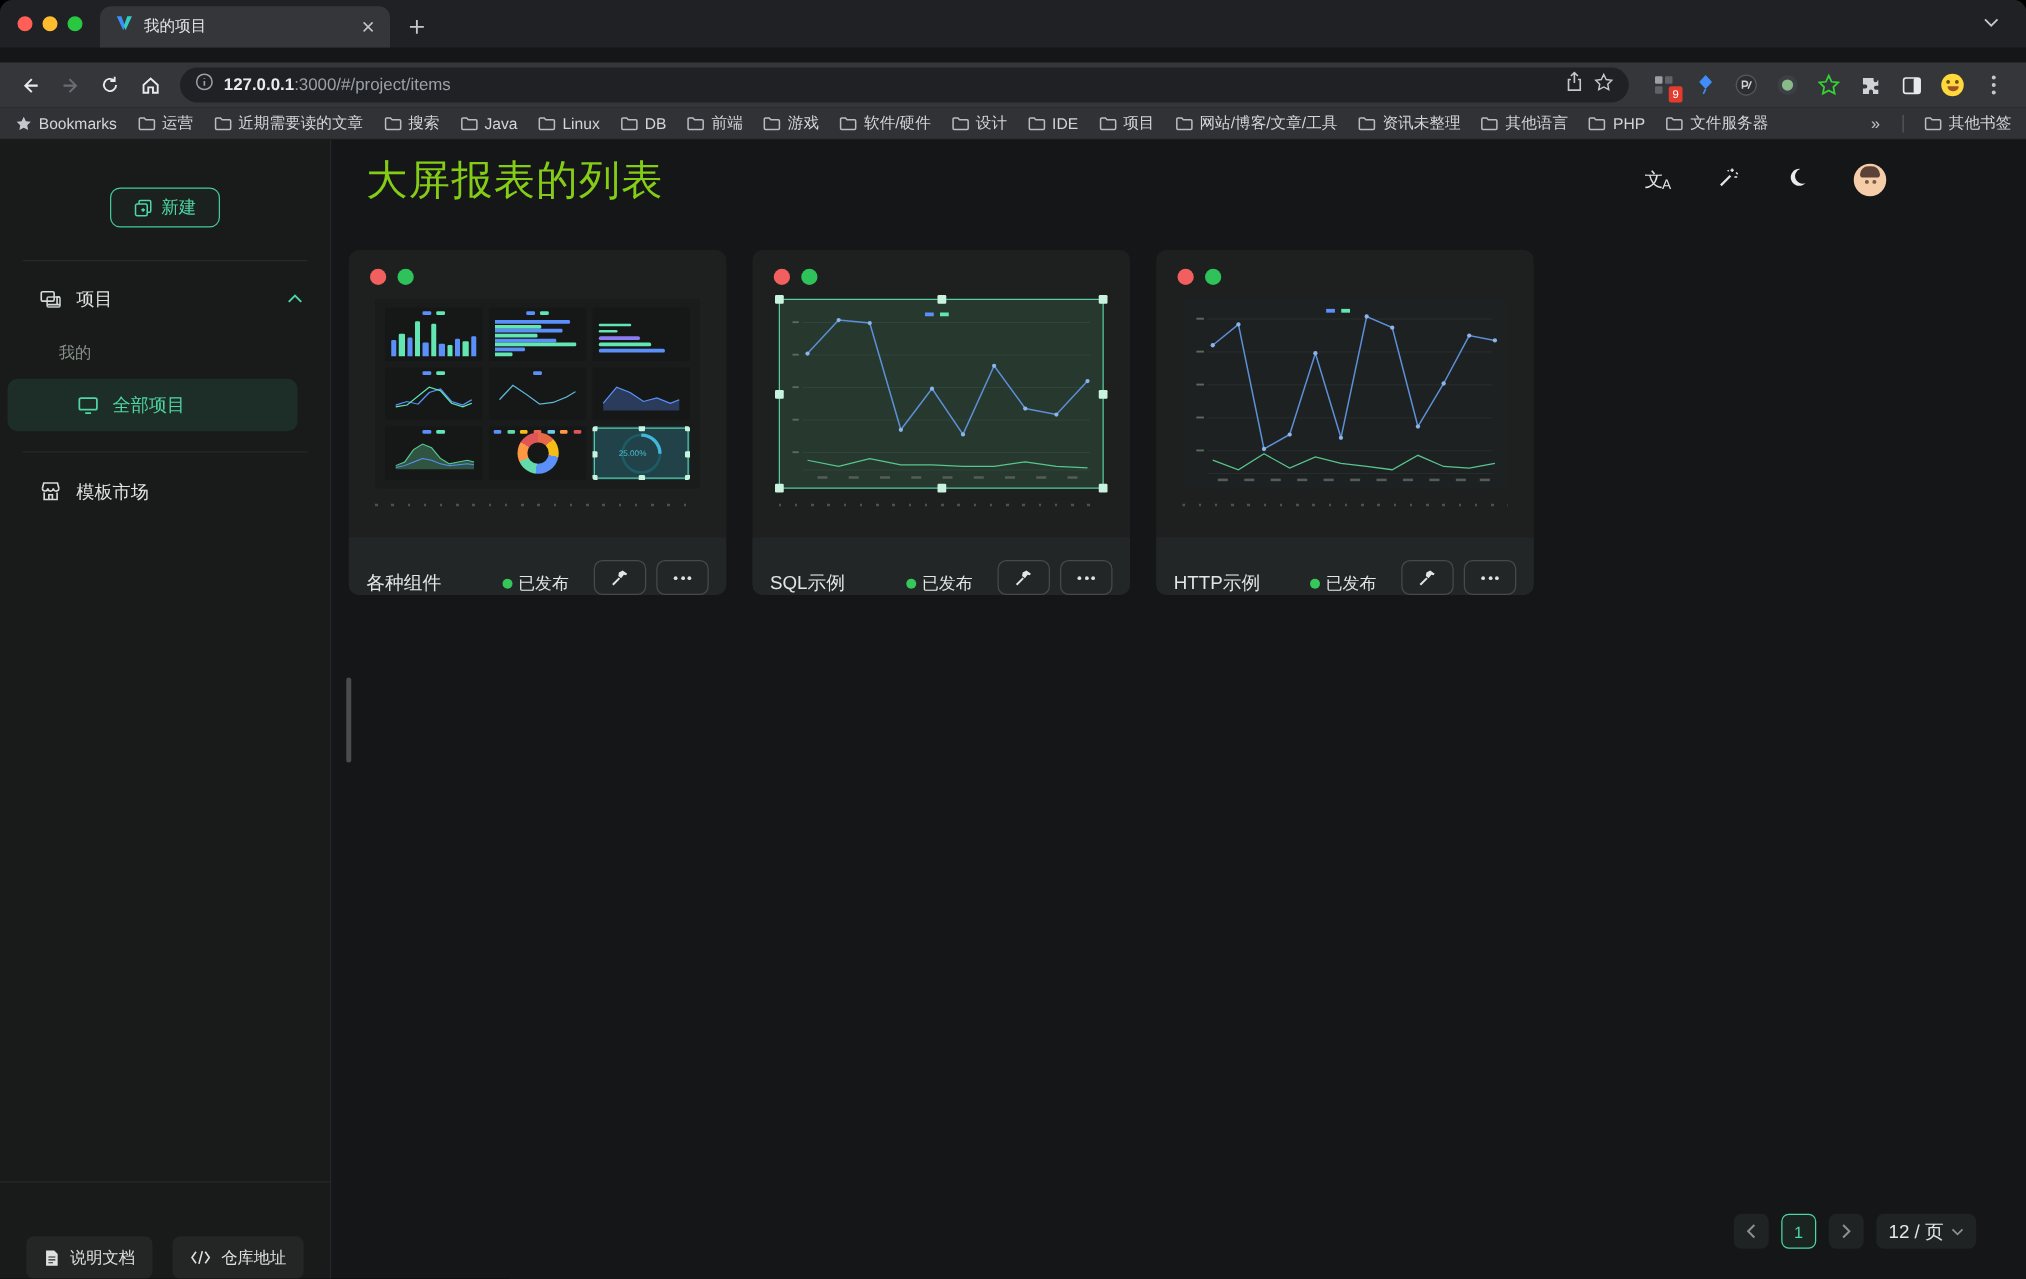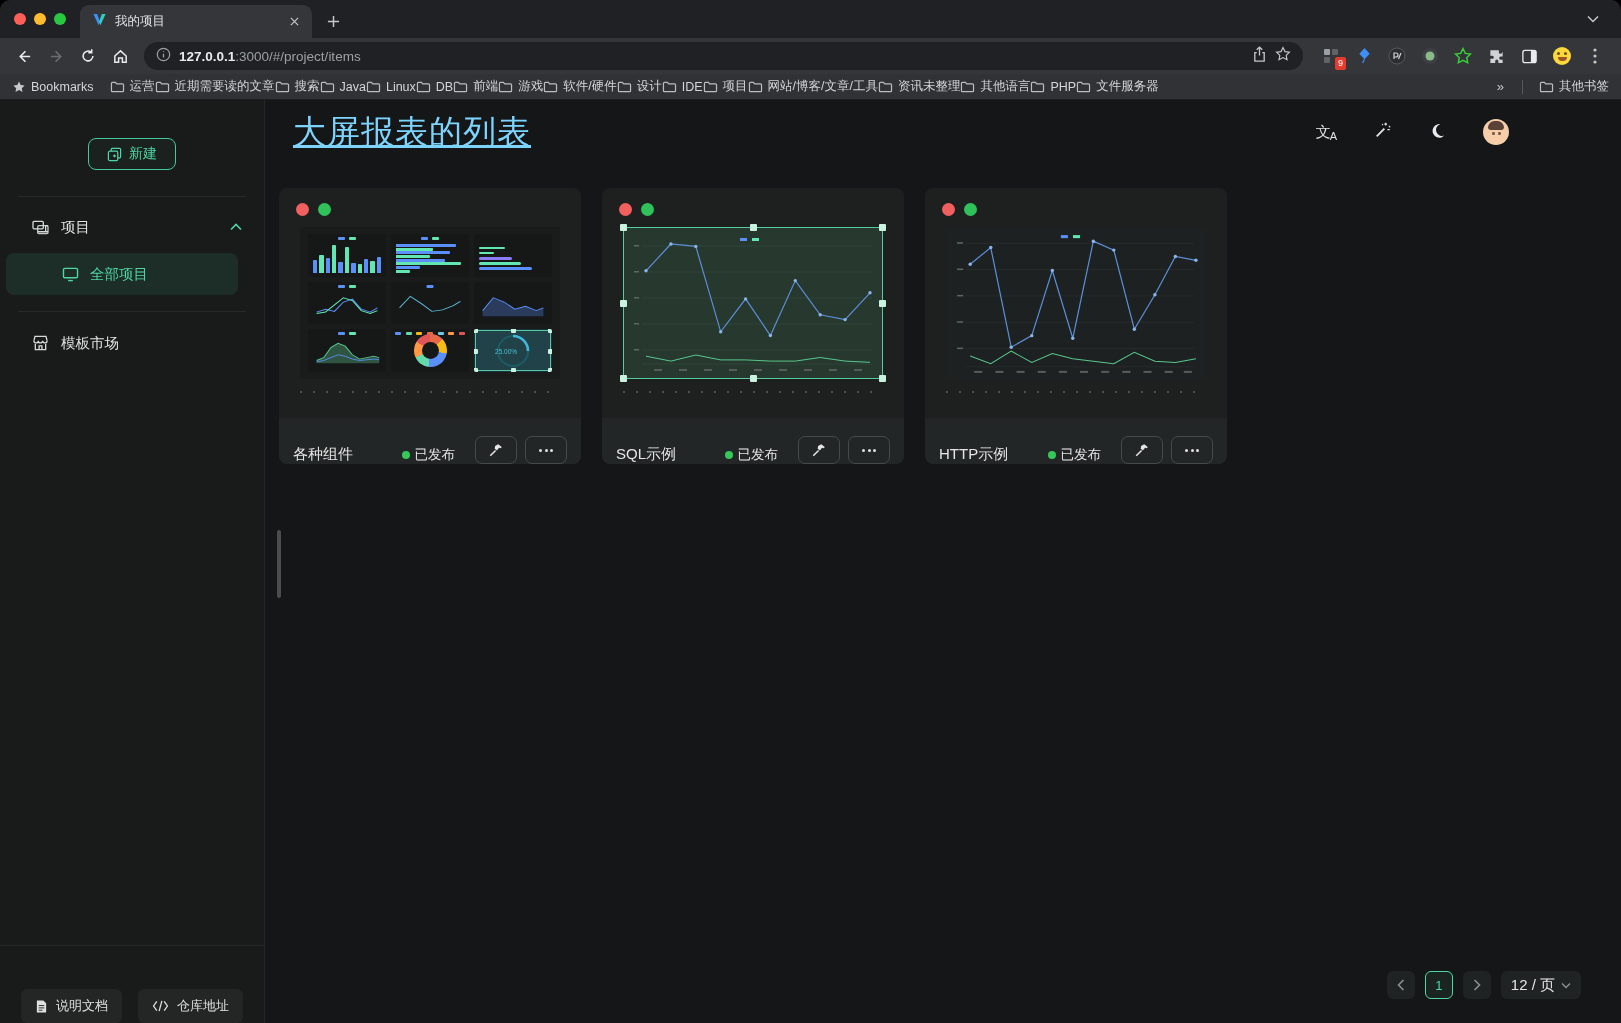--- a/index.html
+++ b/index.html
@@ -11,37 +11,37 @@
   .tabstrip { height:38px; background:#202124; display:flex; align-items:flex-end; position:relative; }
   .traffic { display:flex; gap:8px; align-items:center; height:38px; padding:0 14px 0 14px; }
   .tl { width:12px; height:12px; border-radius:50%; }
   .tl.red{ background:#ff5f57; } .tl.yellow{ background:#febc2e; } .tl.green{ background:#28c840; }
   .tab { width:232px; height:33px; background:#35363a; border-radius:9px 9px 0 0; display:flex; align-items:center; padding:0 10px 0 12px; gap:8px; }
   .tab-title { color:#e0e2e5; font-size:12.5px; flex:1; white-space:nowrap; overflow:hidden; }
   .tab-close { width:16px; height:16px; display:flex; align-items:center; justify-content:center; border-radius:4px; }
   .newtab { width:26px; height:26px; margin:0 0 4px 8px; display:flex; align-items:center; justify-content:center; border-radius:50%; }
   .strip-chevron { position:absolute; right:22px; top:9px; }
 
-  .toolbar { height:36px; background:#35363a; display:flex; align-items:center; padding:0 10px; gap:4px; }
+  .toolbar { height:36px; background:#35363a; display:flex; align-items:center; padding:0 10px; gap:4px;margin-top:12px; }
   .navbtn { width:28px; height:28px; display:flex; align-items:center; justify-content:center; border-radius:50%; }
   .urlbar { flex:1; height:28px; background:#202124; border-radius:14px; margin:0 8px 0 6px; display:flex; align-items:center; padding:0 12px; gap:8px; }
   .url-host { color:#e8eaed; font-size:13.5px; font-weight:bold; }
   .url-rest { color:#9aa0a6; font-size:13.5px; }
   .url-spacer { flex:1; }
   .ext-cluster { display:flex; align-items:center; gap:13px; padding:0 6px; }
   .ext-ic { position:relative; width:20px; height:20px; display:flex; align-items:center; justify-content:center; }
   .ext-badge { position:absolute; right:-5px; bottom:-4px; background:#e33b2e; color:#fff; font-size:9px; line-height:1; padding:2px 3px; border-radius:2px; }
   .emoji-face { width:18px; height:18px; border-radius:50%; background:#ffd93b; position:relative; }
   .emoji-face::before { content:''; position:absolute; left:4px; top:5px; width:3px; height:3px; border-radius:50%; background:#6b4b1c; box-shadow:7px 0 0 #6b4b1c; }
   .emoji-face::after { content:''; position:absolute; left:4.5px; top:10px; width:9px; height:4px; border-radius:0 0 8px 8px; background:#a0522d; }
   .menu-dots { width:20px; display:flex; justify-content:center; }
 
   .bookmarksbar { height:26px; background:#313236; display:flex; align-items:center; padding:0 12px; gap:16px; border-bottom:1px solid #1c1d1f; }
   .bm-item { display:flex; align-items:center; gap:5px; color:#d3d5d8; font-size:12.5px; white-space:nowrap; }
-  .bm-list { display:flex; align-items:center; gap:0; overflow:hidden; flex:1; }
+  .bm-list { display:flex; align-items:center; gap:16px; overflow:hidden; flex:1; }
   .bm-overflow { color:#c3c6c9; font-size:13px; padding:0 2px; }
   .bm-sep { width:1px; height:14px; background:#55585c; }
 
   
   .app { flex:1; display:flex; background:#141617; position:relative; }
   .sidebar { width:265px; background:#181b1a; border-right:1px solid #242726; position:relative; }
   .new-btn { margin:38px auto 0; width:88px; height:32px; display:flex; align-items:center; justify-content:center; gap:7px;
              border:1px solid #46c99a; border-radius:8px; color:#4fd6a5; font-size:14px; background:rgba(79,214,165,0.04); }
   .sb-divider { height:1px; background:#262928; margin:26px 18px 0; }
   .nav { padding-top:6px; }
@@ -49,21 +49,21 @@
   .nav-group .grow { flex:1; }
   .nav-sub-label { color:#879089; font-size:13px; padding:10px 0 10px 47px; }
   .nav-item { display:flex; align-items:center; height:42px; margin:2px 26px 2px 6px; padding-left:56px; gap:11px; border-radius:8px; color:#dfe3e1; font-size:14.5px; }
   .nav-item.active { background:#1d2d27; color:#4fd6a5; }
   .nav-root { display:flex; align-items:center; height:46px; padding-left:32px; gap:12px; color:#dfe3e1; font-size:14.5px; margin-top:8px; }
   .sidebar-footer { position:absolute; left:0; right:0; bottom:0; height:78px; border-top:1px solid #262928; display:flex; align-items:flex-end; justify-content:center; gap:16px; }
   .sf-btn { height:34px; background:#232625; border-radius:6px; display:flex; align-items:center; gap:8px; padding:0 14px; color:#dde1df; font-size:13px; }
 
   .main { flex:1; position:relative; }
   .main-header { height:64px; display:flex; align-items:center; padding:0 112px 0 28px; }
-  .page-title { color:#7dd3fc; font-size:33px; letter-spacing:1px;text-decoration:underline; }
+  .page-title { color:#84cc16; font-size:33px; letter-spacing:1px; }
   .mh-spacer { flex:1; }
   .mh-icons { display:flex; align-items:center; gap:37px; }
   .translate-ic { color:#e4e6e5; font-size:15px; display:flex; align-items:flex-end; }
   .translate-ic .sub { font-size:11px; margin-left:-1px; }
   .avatar { width:26px; height:26px; border-radius:50%; background:#f5cda8; position:relative; overflow:hidden; }
   .avatar::before { content:''; position:absolute; top:2px; left:5px; width:16px; height:9px; background:#5a4238; border-radius:8px 8px 3px 3px; }
   .avatar::after { content:''; position:absolute; top:13px; left:9px; width:2.5px; height:2.5px; border-radius:50%; background:#7a5b46; box-shadow:6px 0 0 #7a5b46; }
 
   .cards-row { display:flex; gap:21px; padding:24px 0 0 14px; }
   .card { width:302px; height:276px; background:#1e2020; border-radius:8px; display:flex; flex-direction:column; }
@@ -406,20 +406,21 @@
               <path d="M6 12.5 h11 M14.5 12.5 V6 h2.5" fill="none" stroke="#d5dcd8" stroke-width="1.4"></path>
               <rect x="6" y="6" width="11" height="8.5" rx="1.2" fill="none" stroke="#d5dcd8" stroke-width="1.4" opacity="0.9"></rect>
             </svg>
           <span>项目</span>
           <span class="grow"></span>
           <svg width="12" height="8" viewBox="0 0 12 8">
               <path d="M1 6.5 L6 1.5 L11 6.5" fill="none" stroke="#4fd6a5" stroke-width="1.6"></path>
             </svg>
         </div>
 
+        <div class="nav-sub-label">我的</div>
 
         <div class="nav-item active">
           <svg width="17" height="15" viewBox="0 0 18 16">
               <rect x="1.5" y="1.5" width="15" height="10" rx="1.5" fill="none" stroke="#4fd6a5" stroke-width="1.5"></rect>
               <path d="M6.5 14.5 H11.5" stroke="#4fd6a5" stroke-width="1.5"></path>
             </svg>
           <span>全部项目</span>
         </div>
 
 

